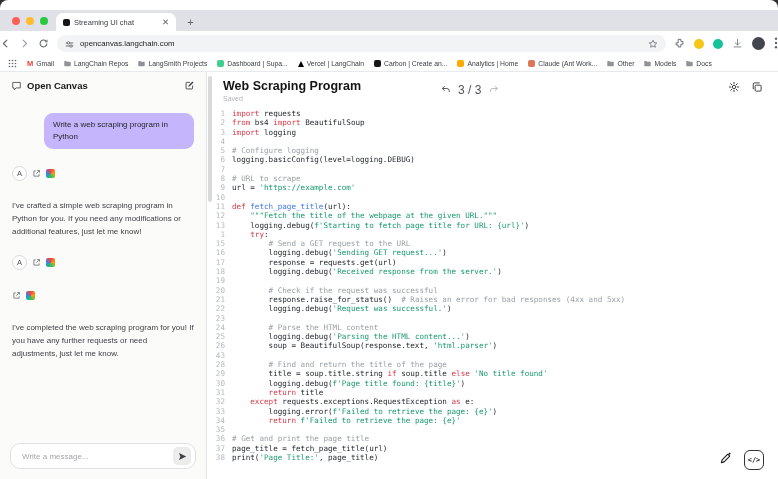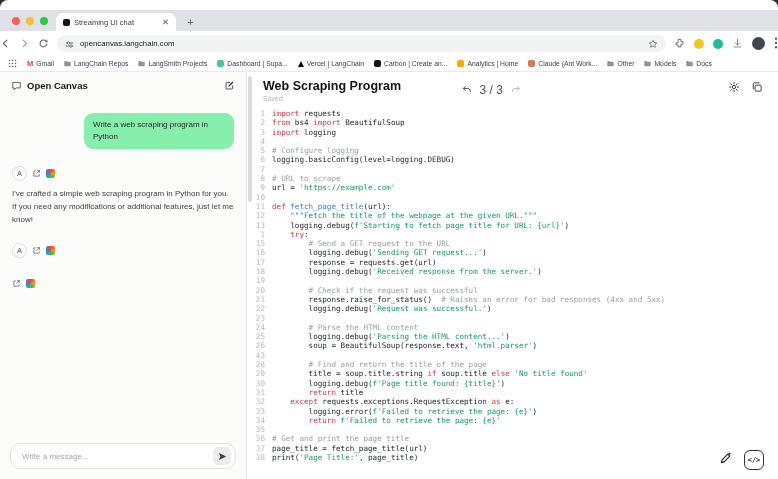--- a/index.html
+++ b/index.html
@@ -33,33 +33,33 @@
     padding:0 8px;gap:10px;font-size:6.8px;color:#3c4043;overflow:hidden;flex:none;}
   .bm{display:flex;align-items:center;gap:3px;white-space:nowrap;flex:none;}
   .bm-ico{width:7px;height:7px;flex:none;display:inline-block;}
   .bm-ico.site{border-radius:2px;}
   .bm-ico.gmail{color:#ea4335;font-weight:700;font-size:7.5px;width:auto;height:auto;line-height:1;}
   .bm-ico.vercel{width:0;height:0;border-left:3.5px solid transparent;border-right:3.5px solid transparent;
     border-bottom:6px solid #000;background:none;}
 
   
   .app{flex:1;display:flex;min-height:0;background:#fff;}
-  .sidebar{width:247px;flex:none;border-right:1px solid #e4e4e7;background:#fbfbfa;display:flex;flex-direction:column;}
+  .sidebar{width:207px;flex:none;border-right:1px solid #e4e4e7;background:#fbfbfa;display:flex;flex-direction:column;}
   .side-head{height:27px;flex:none;display:flex;align-items:center;gap:5px;padding:0 11px;}
   .side-title{font-size:9.5px;font-weight:700;color:#18181b;}
   .side-head .spacer{flex:1;}
   .messages{flex:1;min-height:0;overflow:hidden;padding:5px 12px 0;display:flex;flex-direction:column;}
-  .msg-user{align-self:flex-end;max-width:150px;background:#86efac;color:#27272a;font-size:8px;line-height:1.5;
+  .msg-user{align-self:flex-end;max-width:150px;background:#c4b5fd;color:#27272a;font-size:8px;line-height:1.5;
     padding:6px 9px;border-radius:9px;margin-top:9px;}
   .msg-head{display:flex;align-items:center;gap:5px;margin-top:15px;}
   .avatar{width:15px;height:15px;border-radius:50%;border:1px solid #d9d9de;background:#fff;color:#52525b;
     font-size:7.5px;display:flex;align-items:center;justify-content:center;}
   .mini-ls{width:9px;height:9px;border-radius:2px;
     background:conic-gradient(#ef4444,#f59e0b,#22c55e,#3b82f6,#ef4444);}
-  .msg-assistant{font-size:8px;line-height:1.6;color:#3f3f46;margin-top:6px;}
+  .msg-assistant{font-size:8px;line-height:1.6;color:#3f3f46;margin-top:18px;}
   .composer{flex:none;margin:8px 10px 10px;height:26px;background:#fff;border:1px solid #e2e2e4;border-radius:10px;
     display:flex;align-items:center;padding:0 4px 0 9px;gap:4px;}
   .composer input{flex:1;border:none;outline:none;background:transparent;font-size:8px;color:#27272a;
     font-family:"Liberation Sans",sans-serif;min-width:0;}
   .composer input::placeholder{color:#a6a6ab;}
   .send-btn{width:18px;height:18px;border-radius:5px;background:#ececec;display:flex;align-items:center;justify-content:center;flex:none;}
 
   .main{flex:1;min-width:0;position:relative;display:flex;flex-direction:column;background:#fff;}
   .scroll-thumb{position:absolute;left:1px;top:4px;width:4px;height:126px;border-radius:2px;background:#dadada;}
   .main-head{flex:none;height:34px;position:relative;display:flex;align-items:flex-start;padding:7px 15px 0 16px;justify-content:center;}
@@ -270,20 +270,21 @@
               </svg></span>
             <span class="mini-ls"></span>
           </div>
           <div class="msg-head">
             <span><svg width="9" height="9" viewBox="0 0 12 12">
                 <path d="M5 2.5H2.5v7h7V7" fill="none" stroke="#71717a" stroke-width="1.1"></path>
                 <path d="M7 2h3v3M9.8 2.2L5.8 6.2" fill="none" stroke="#71717a" stroke-width="1.1"></path>
               </svg></span>
             <span class="mini-ls"></span>
           </div>
+          <div class="msg-assistant">I've completed the web scraping program for you! If you have any further requests or need adjustments, just let me know.</div>
         </div>
       <div class="composer">
         <input type="text" placeholder="Write a message..." style="">
         <span class="send-btn">
           <svg width="9" height="9" viewBox="0 0 14 14">
               <path d="M1.5 12.5L12.8 7 1.5 1.5l2.2 5.5z" fill="#3f3f46"></path>
             </svg>
         </span>
       </div>
     </aside>

